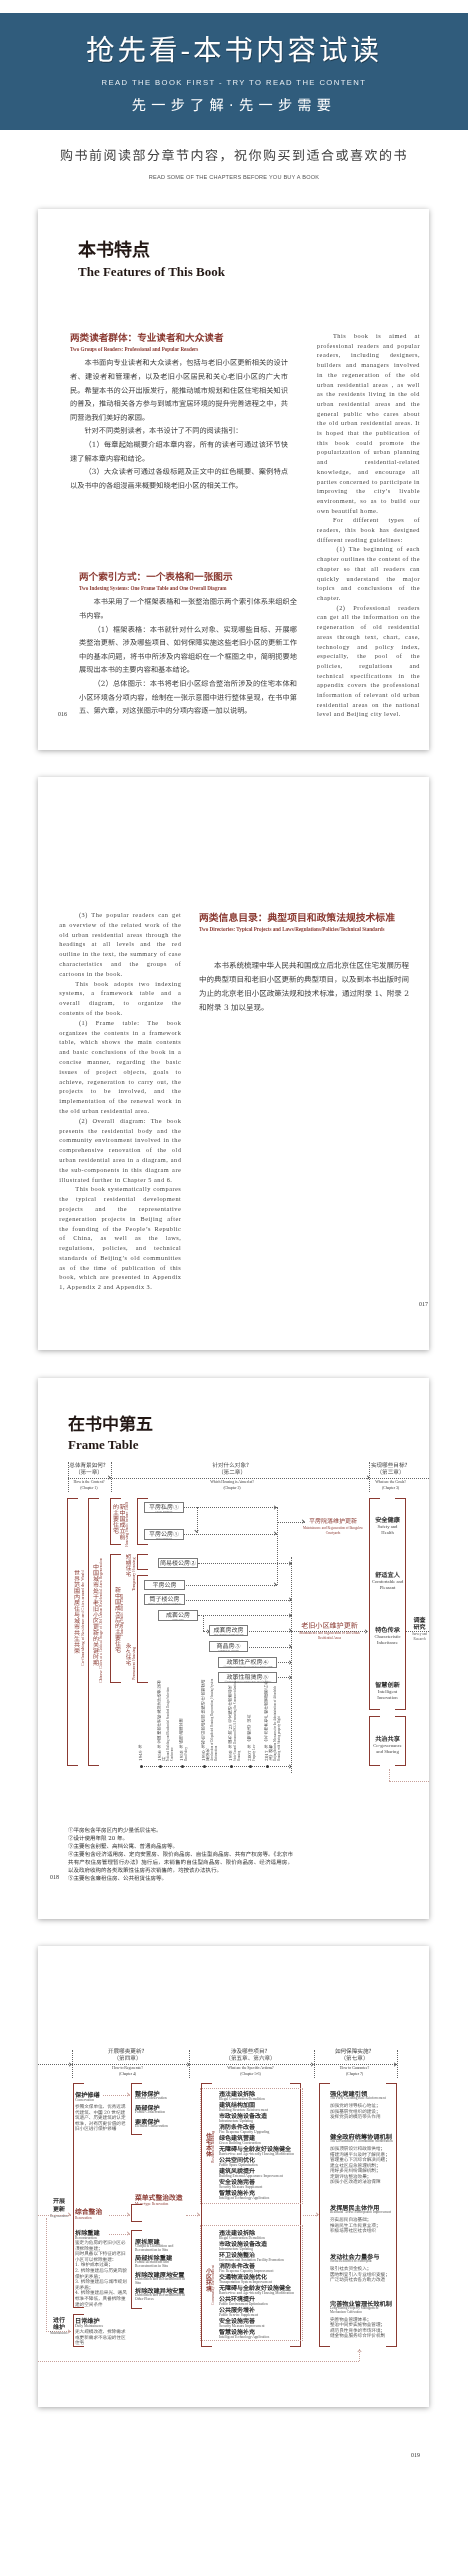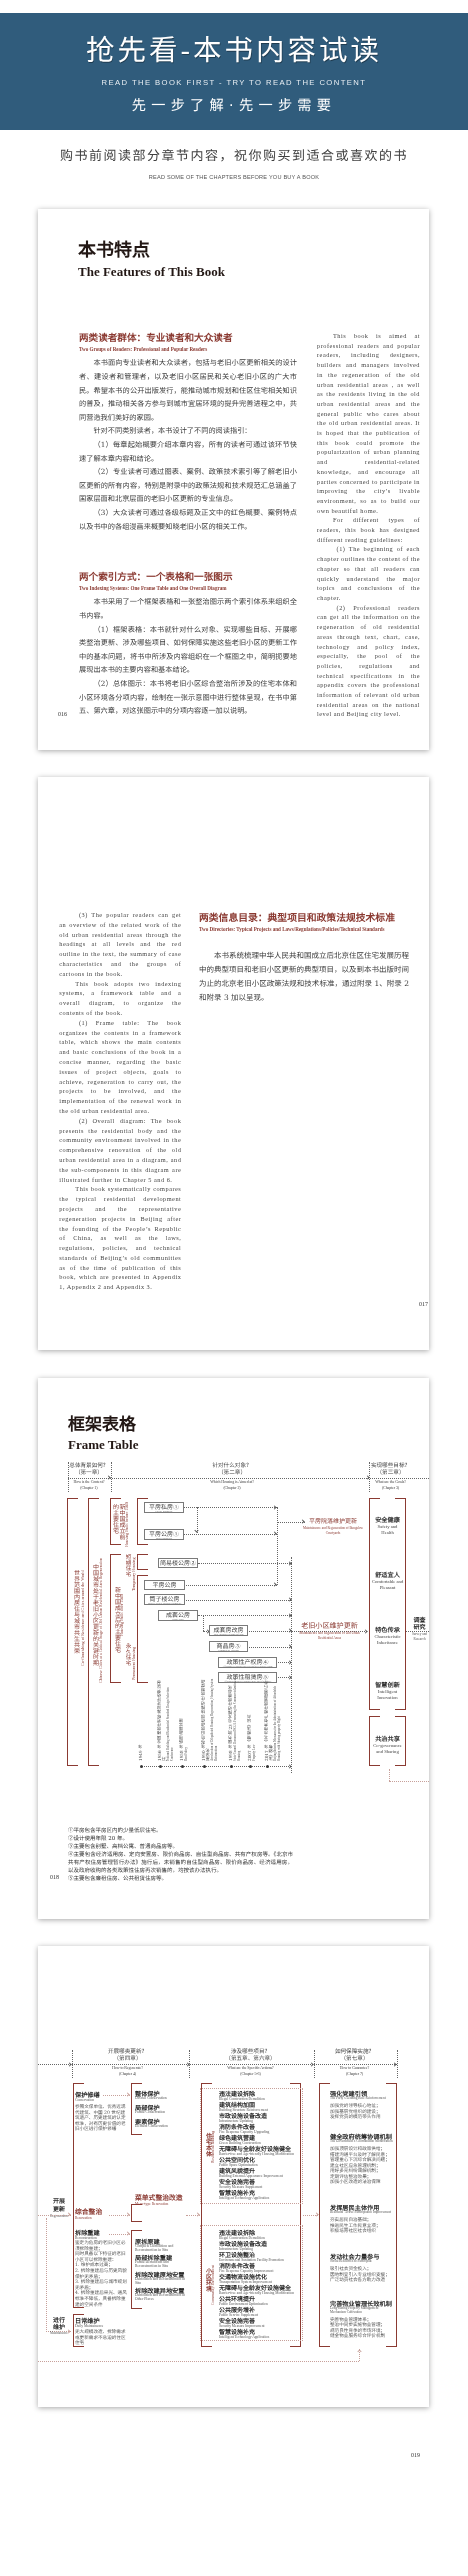--- a/index.html
+++ b/index.html
@@ -98,28 +98,27 @@
 <div class="cl h-title">抢先看-本书内容试读</div>
 <div class="cl h-sub">READ THE BOOK FIRST - TRY TO READ THE CONTENT</div>
 <div class="cl h-tag">先一步了解·先一步需要</div>
 <div class="cl h-intro">购书前阅读部分章节内容，祝你购买到适合或喜欢的书</div>
 <div class="cl h-intro-en">READ SOME OF THE CHAPTERS BEFORE YOU BUY A BOOK</div>
 
 <section class="page" style="top:209px;height:541px">
   <div class="p-title-cn" style="left:40px;top:31px">本书特点</div>
   <div class="p-title-en" style="left:40px;top:56px">The Features of This Book</div>
 
-  <div class="a" style="left:41px;top:123px;width:218px">
+  <div class="a" style="left:32px;top:123px;width:218px">
     <div class="sec-h">两类读者群体：专业读者和大众读者</div>
     <div class="sec-h-en">Two Groups of Readers: Professional and Popular Readers</div>
     <div class="cn-body">
         <p>本书面向专业读者和大众读者，包括与老旧小区更新相关的设计者、建设者和管理者，以及老旧小区居民和关心老旧小区的广大市民。希望本书的公开出版发行，能推动城市规划和住区住宅相关知识的普及，推动相关各方参与到城市宜居环境的提升完善进程之中，共同营造我们美好的家园。</p>
         <p>针对不同类别读者，本书设计了不同的阅读指引：</p>
         <p>（1）每章起始概要介绍本章内容，所有的读者可通过该环节快速了解本章内容和结论。</p>
-        <p>（2）专业读者可通过图表、案例、政策技术索引等了解老旧小区更新的所有内容，特别是附录中的政策法规和技术规范汇总涵盖了国家层面和北京层面的老旧小区更新的专业信息。</p>
         <p>（3）大众读者可通过各级标题及正文中的红色概要、案例特点以及书中的各组漫画来概要知晓老旧小区的相关工作。</p>
       </div>
   </div>
 
   <div class="a" style="left:41px;top:362px;width:218px">
     <div class="sec-h">两个索引方式：一个表格和一张图示</div>
     <div class="sec-h-en">Two Indexing Systems: One Frame Table and One Overall Diagram</div>
     <div class="cn-body">
         <p>本书采用了一个框架表格和一张整治图示两个索引体系来组织全书内容。</p>
         <p>（1）框架表格：本书就针对什么对象、实现哪些目标、开展哪类整治更新、涉及哪些项目、如何保障实施这些老旧小区的更新工作中的基本问题，将书中所涉及内容组织在一个框图之中，简明扼要地展现出本书的主要内容和基本结论。</p>
@@ -140,29 +139,29 @@
   <div class="a en-col" lang="en" style="left:21.3px;top:133px;width:122px">
     <p class="num" style="line-height:9.8px">(3) The popular readers can get an overview of the related work of the old urban residential areas through the headings at all levels and the red outline in the text, the summary of case characteristics and the groups of cartoons in the book.</p>
     <p style="line-height:9.8px">This book adopts two indexing systems, a framework table and a overall diagram, to organize the contents of the book.</p>
     <p class="num" style="line-height:9.8px">(1) Frame table: The book organizes the contents in a framework table, which shows the main contents and basic conclusions of the book in a concise manner, regarding the basic issues of project objects, goals to achieve, regeneration to carry out, the projects to be involved, and the implementation of the renewal work in the old urban residential area.</p>
     <p class="num" style="line-height:9.8px">(2) Overall diagram: The book presents the residential body and the community environment involved in the comprehensive renovation of the old urban residential area in a diagram, and the sub-components in this diagram are illustrated further in Chapter 5 and 6.</p>
     <p style="line-height:9.8px">This book systematically compares the typical residential development projects and the representative regeneration projects in Beijing after the founding of the People’s Republic of China, as well as the laws, regulations, policies, and technical standards of Beijing’s old communities as of the time of publication of this book, which are presented in Appendix 1, Appendix 2 and Appendix 3.</p>
   </div>
   <div class="a" style="left:161px;top:135px;width:210px">
     <div class="sec-h" style="font-size:9.8px">两类信息目录：典型项目和政策法规技术标准</div>
     <div class="sec-h-en">Two Directories: Typical Projects and Laws/Regulations/Policies/Technical Standards</div>
-    <div class="cn-body" style="margin-top:16px">
+    <div class="cn-body" style="margin-top:26px">
         <p style="font-size:7.5px;line-height:14px">本书系统梳理中华人民共和国成立后北京住区住宅发展历程中的典型项目和老旧小区更新的典型项目，以及到本书出版时间为止的北京老旧小区政策法规和技术标准，通过附录 1、附录 2 和附录 3 加以呈现。</p>
       </div>
   </div>
   <div class="pno" style="left:381px;top:524px">017</div>
 </section>
 
 <section class="page" style="top:1378px;height:541px">
-  <div class="p-title-cn" style="left:30px;top:36px;font-size:17px">框架表格</div>
+  <div class="p-title-cn" style="left:30px;top:36px;font-size:17px">在书中第五</div>
   <div class="p-title-en" style="left:30px;top:60px">Frame Table</div>
 
   <div class="dv" style="left:30px;top:84px;height:30px"></div>
   <div class="dv" style="left:73px;top:84px;height:30px"></div>
   <div class="dv" style="left:331px;top:84px;height:30px"></div>
   <div class="dh" style="left:30px;top:100px;width:361px"></div>
   <div class="ar r" style="left:69px;top:98px"></div>
   <div class="ar r" style="left:328px;top:98px"></div>
 
   <div class="colh" style="left:15.4px;top:84px;width:71px">

